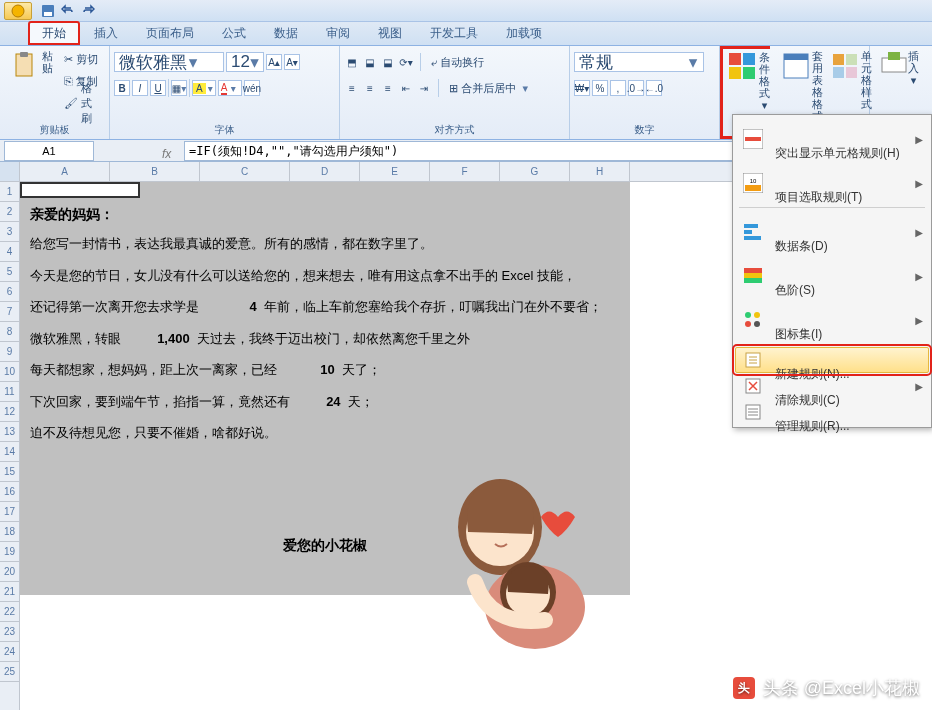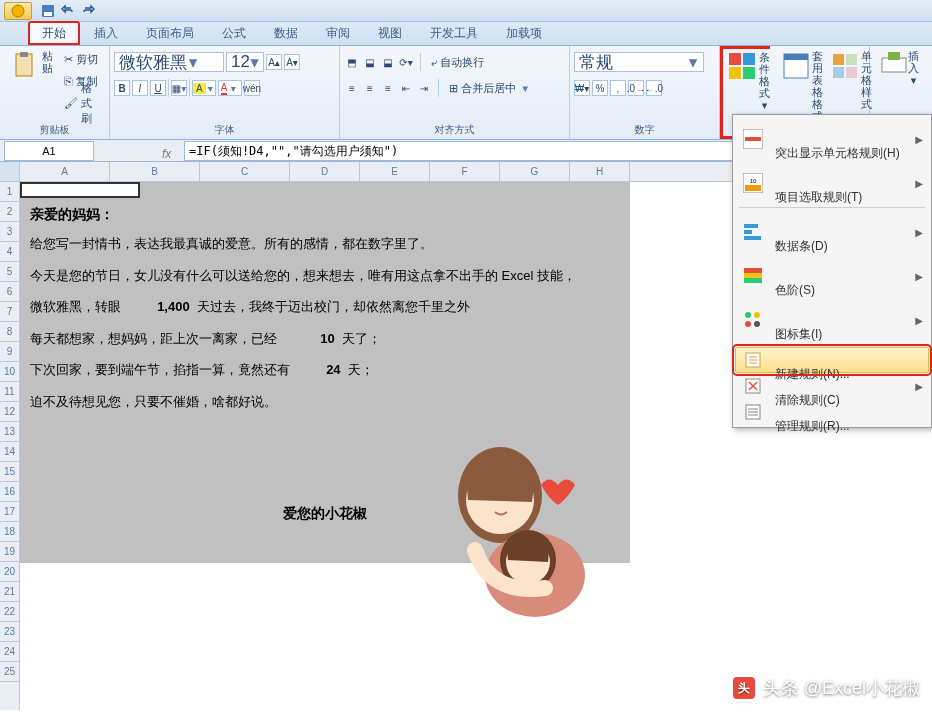--- a/index.html
+++ b/index.html
@@ -310,20 +310,21 @@
         <div class="colhead" style="width: 70px;">F</div>
         <div class="colhead" style="width: 70px;">G</div>
         <div class="colhead" style="width: 60px;">H</div>
       </div>
     <div class="content-area">
       <div class="a1cell"></div>
       <div style="height:16px"></div>
       <div class="letter">亲爱的妈妈：</div>
       <div class="para">给您写一封情书，表达我最真诚的爱意。所有的感情，都在数字里了。</div>
       <div class="para">今天是您的节日，女儿没有什么可以送给您的，想来想去，唯有用这点拿不出手的 Excel 技能，</div>
+      <div class="para"><span>还记得第一次离开您去求学是</span>&nbsp;&nbsp;&nbsp;&nbsp;&nbsp;&nbsp;&nbsp;&nbsp;&nbsp;&nbsp;&nbsp;&nbsp;&nbsp;&nbsp;<span class="num">4</span>&nbsp;&nbsp;<span>年前，临上车前您塞给我个存折，叮嘱我出门在外不要省；</span></div>
       <div class="para"><span>微软雅黑，转眼</span>&nbsp;&nbsp;&nbsp;&nbsp;&nbsp;&nbsp;&nbsp;&nbsp;&nbsp;&nbsp;<span class="num">1,400</span>&nbsp;&nbsp;<span>天过去，我终于迈出校门，却依然离您千里之外</span></div>
       <div class="para"><span>每天都想家，想妈妈，距上次一离家，已经</span>&nbsp;&nbsp;&nbsp;&nbsp;&nbsp;&nbsp;&nbsp;&nbsp;&nbsp;&nbsp;&nbsp;&nbsp;<span class="num">10</span>&nbsp;&nbsp;<span>天了；</span></div>
       <div class="para"><span>下次回家，要到端午节，掐指一算，竟然还有</span>&nbsp;&nbsp;&nbsp;&nbsp;&nbsp;&nbsp;&nbsp;&nbsp;&nbsp;&nbsp;<span class="num">24</span>&nbsp;&nbsp;<span>天；</span></div>
       <div class="para">迫不及待想见您，只要不催婚，啥都好说。</div>
       <div style="height:80px"></div>
       <div class="sig">爱您的小花椒</div>
       <div style="height:40px"></div>
       <div class="illus">
         <svg width="220" height="220">
           <ellipse cx="120" cy="95" rx="42" ry="48" fill="#8b5a3c"></ellipse>

